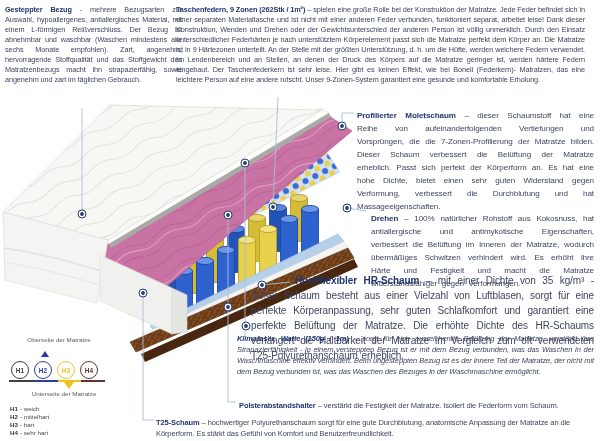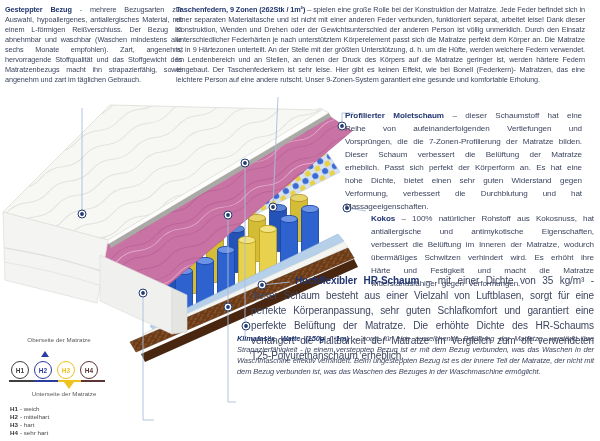--- a/index.html
+++ b/index.html
@@ -249,37 +249,43 @@
   </svg>
 
   <div class="para p1" style="left:5px;top:5px;width:177px;">
     <span class="hd">Gesteppter Bezug</span><span> - mehrere Bezugsarten zur Auswahl, hypoallergenes, antiallergisches Material, mit einem L-förmigen Reißverschluss. Der Bezug ist abnehmbar und waschbar (Waschen mindestens alle sechs Monate empfohlen). Zart, angenehm, hervorragende Stoffqualität und das Stoffgewicht des Matratzenbezugs macht ihn strapazierfähig, sowie angenehm und zart im täglichen Gebrauch.</span>
   </div>
 
   <div class="para p2" style="left:176px;top:5px;width:409px;">
     <span class="hd">Taschenfedern, 9 Zonen (262Stk / 1m²)</span><span> – spielen eine große Rolle bei der Konstruktion der Matratze. Jede Feder befindet sich in einer separaten Materialtasche und ist nicht mit einer anderen Feder verbunden, funktioniert separat, arbeitet leise! Dank dieser Konstruktion, Wenden und Drehen oder der Gewichtsunterschied der anderen Person ist völlig unmerklich. Durch den Einsatz unterschiedlicher Federhärten je nach unterstütztem Körperelement passt sich die Matratze perfekt dem Körper an. Die Matratze ist in 9 Härtezonen unterteilt. An der Stelle mit der größten Unterstützung, d. h. um die Hüfte, werden weichere Federn verwendet. Im Lendenbereich und an Stellen, an denen der Druck des Körpers auf die Matratze geringer ist, werden härtere Federn eingebaut. Der Taschenfederkern ist sehr leise. Hier gibt es keinen Effekt, wie bei Bonell (Federkern)- Matratzen, das eine leichtere Person auf eine andere rutscht. Unser 9-Zonen-System garantiert eine gesunde und komfortable Erholung.</span>
   </div>
 
-  <div class="para p3" style="left:345px;top:109px;width:237px;">
+  <div class="para p3" style="left:357px;top:109px;width:237px;">
     <span class="hd">Profilierter Moletschaum</span><span> – dieser Schaumstoff hat eine Reihe von aufeinanderfolgenden Vertiefungen und Vorsprüngen, die die 7-Zonen-Profilierung der Matratze bilden. Dieser Schaum verbessert die Belüftung der Matratze erheblich. Passt sich perfekt der Körperform an. Es hat eine hohe Dichte, bietet einen sehr guten Widerstand gegen Verformung, verbessert die Durchblutung und hat Massageeigenschaften.</span>
   </div>
 
   <div class="para p4" style="left:371px;top:212px;width:223px;">
-    <span class="hd">Kokos</span><span> – 100% natürlicher Rohstoff aus Kokosnuss, hat antiallergische und antimykotische Eigenschaften, verbessert die Belüftung im Inneren der Matratze, wodurch übermäßiges Schwitzen verhindert wird. Es erhöht ihre Härte und Festigkeit und macht die Matratze widerstandsfähiger gegen Verformungen.</span>
+    <span class="hd">Drehen</span><span> – 100% natürlicher Rohstoff aus Kokosnuss, hat antiallergische und antimykotische Eigenschaften, verbessert die Belüftung im Inneren der Matratze, wodurch übermäßiges Schwitzen verhindert wird. Es erhöht ihre Härte und Festigkeit und macht die Matratze widerstandsfähiger gegen Verformungen.</span>
   </div>
 
   <div class="para p5" style="left:251px;top:273px;width:343px;">
     <span class="hd">Hochflexibler HR-Schaum</span><span> – mit einer Dichte von 35 kg/m³ - dieser Schaum besteht aus einer Vielzahl von Luftblasen, sorgt für eine perfekte Körperanpassung, sehr guten Schlafkomfort und garantiert eine perfekte Belüftung der Matratze. Die erhöhte Dichte des HR-Schaums verlängert die Haltbarkeit der Matratze im Vergleich zum oft verwendeten T25-Polyurethanschaum erheblich.</span>
   </div>
 
   <div class="para p6" style="left:237px;top:333px;width:357px;">
     <span class="hd">Klimafaser, Watte (150g / 1m)</span><span> – sorgt für eine ausreichende Belüftung der Matratze, verstärkt ihre Strapazierfähigkeit - in einem versteppten Bezug ist er mit dem Bezug verbunden, was das Waschen in der Waschmaschine effektiv verhindert. Beim ungesteppten Bezug ist es der innere Teil der Matratze, der nicht mit dem Bezug verbunden ist, was das Waschen des Bezuges in der Waschmaschine ermöglicht.</span>
   </div>
 
-
+  <div class="para p7" style="left:239px;top:401px;width:356px;text-align:left;">
+    <span class="hd">Polsterabstandshalter</span><span> – verstärkt die Festigkeit der Matratze. Isoliert die Federform vom Schaum.</span>
+  </div>
+
+  <div class="para p8" style="left:156px;top:417px;width:438px;text-align:left;">
+    <span class="hd">T25-Schaum</span><span> – hochwertiger Polyurethanschaum sorgt für eine gute Durchblutung, anatomische Anpassung der Matratze an die Körperform. Es stärkt das Gefühl von Komfort und Benutzerfreundlichkeit.</span>
+  </div>
 
   <div class="lg-label" style="left:14px;top:336px;width:90px;">Oberseite der Matratze</div>
 
   <div class="pin-up" style="left:41px;top:351px;"></div>
 
   <div class="zone-row">
     <div class="zone z1">
         <span>H1</span>
       </div>
     <div class="zone z2">

